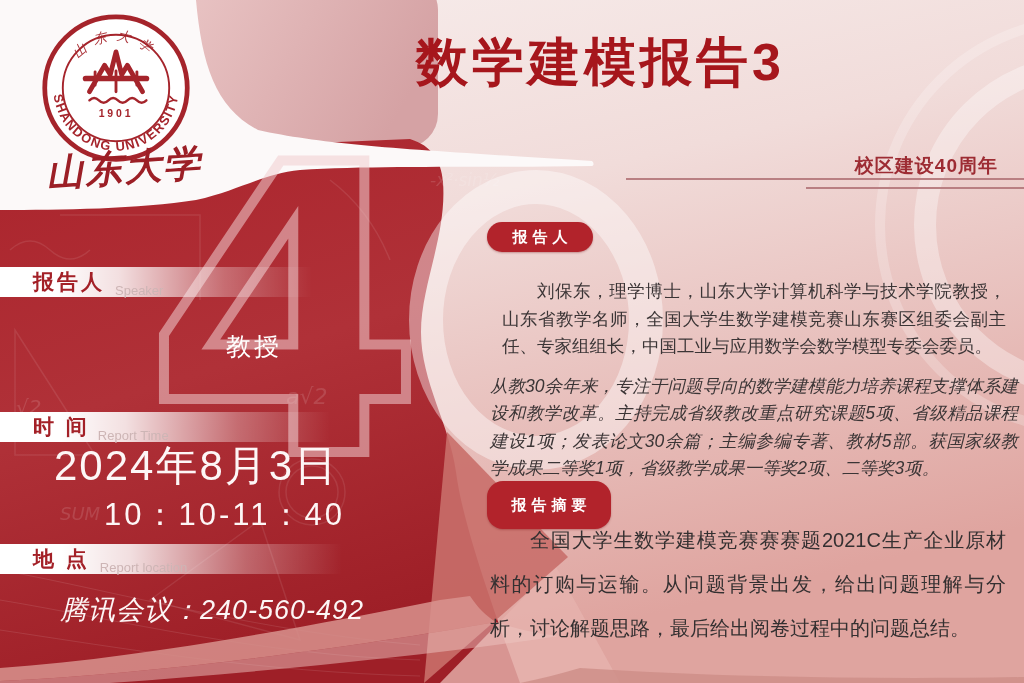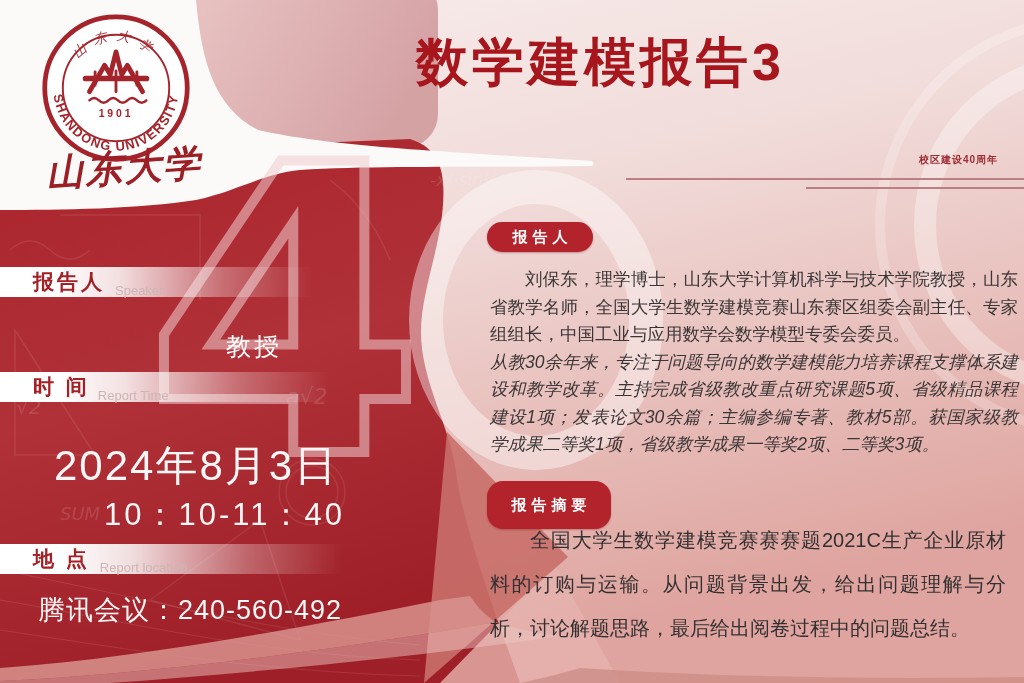--- a/index.html
+++ b/index.html
@@ -19,58 +19,58 @@
     font-family:"Liberation Serif","DejaVu Serif",serif;
   }
 
   
   .title{
     position:absolute;left:416px;top:28px;
     font-size:52px;font-weight:bold;color:#a6161c;letter-spacing:4px;white-space:nowrap;
   }
   .anniv{
     position:absolute;right:26px;top:153px;
-    font-size:10px;font-weight:bold;color:#9d2c33;letter-spacing:1px;
+    font-size:19px;font-weight:bold;color:#9d2c33;letter-spacing:1px;
   }
   .anniv-line1{position:absolute;left:626px;right:0;top:178px;height:2px;background:#b97f82;}
   .anniv-line2{position:absolute;left:806px;right:0;top:187px;height:2px;background:#b97f82;}
 
   
   .band{
     position:absolute;left:0;height:30px;display:flex;align-items:center;
     gap:10px;padding-left:33px;box-sizing:border-box;
     background:linear-gradient(90deg,#ffffff 0%,#ffffff 18%,rgba(255,255,255,0.85) 38%,rgba(255,255,255,0.30) 72%,rgba(255,255,255,0) 100%);
   }
   .band1{top:267px;width:312px;}
-  .band2{top:372px;width:330px;gap:8px;}
+  .band2{top:412px;width:330px;gap:8px;}
   .band3{top:544px;width:342px;}
   .band-zh{font-size:21px;font-weight:bold;color:#a32027;letter-spacing:3px;white-space:nowrap;}
   .band-en{font-size:13px;color:#cdb5b5;padding-top:7px;white-space:nowrap;margin-top:10px;}
 
   .speaker-name{position:absolute;left:54px;top:308px;font-size:45px;color:#ffffff;letter-spacing:5px;font-weight:500;}
   .speaker-title{position:absolute;left:226px;top:330px;font-size:25px;color:#ffffff;letter-spacing:3px;}
   .date-text{position:absolute;left:54px;top:438px;font-size:42px;color:#fdf6f6;letter-spacing:2px;text-align:center;}
   .time-text{position:absolute;left:104px;top:494px;font-size:31px;color:#fdf6f6;letter-spacing:3px;text-align:center;}
-  .location-text{position:absolute;left:38px;top:592px;font-size:27px;color:#fdf6f6;letter-spacing:1px;}
+  .location-text{position:absolute;left:60px;top:592px;font-size:27px;color:#fdf6f6;letter-spacing:1px;font-style:italic;}
 
   
   .badge{
     position:absolute;background:#b2232b;color:#ffffff;border-radius:16px;
     font-size:15px;font-weight:bold;letter-spacing:5px;
     display:flex;align-items:center;justify-content:center;text-indent:5px;
     box-shadow:0 1px 2px rgba(120,20,25,0.35);
   }
   .badge1{left:487px;top:222px;width:106px;height:30px;}
   .badge2{left:487px;top:481px;width:124px;height:48px;}
 
   .bio{
     position:absolute;left:490px;top:266px;width:528px;
     font-size:17.5px;line-height:27.5px;color:#3b3536;text-align:justify;
   }
-  .bio-p1{text-indent:2em;margin:0;}
+  .bio-p1{text-indent:2em;margin:12px;}
   .bio-p2{margin:0;font-style:italic;}
   .abstract{
     position:absolute;left:490px;top:518px;width:516px;
     font-size:20px;line-height:44px;color:#343031;text-indent:2em;text-align:justify;
   }
 </style>
 </head>
 <body>
 
 <div class="poster">

